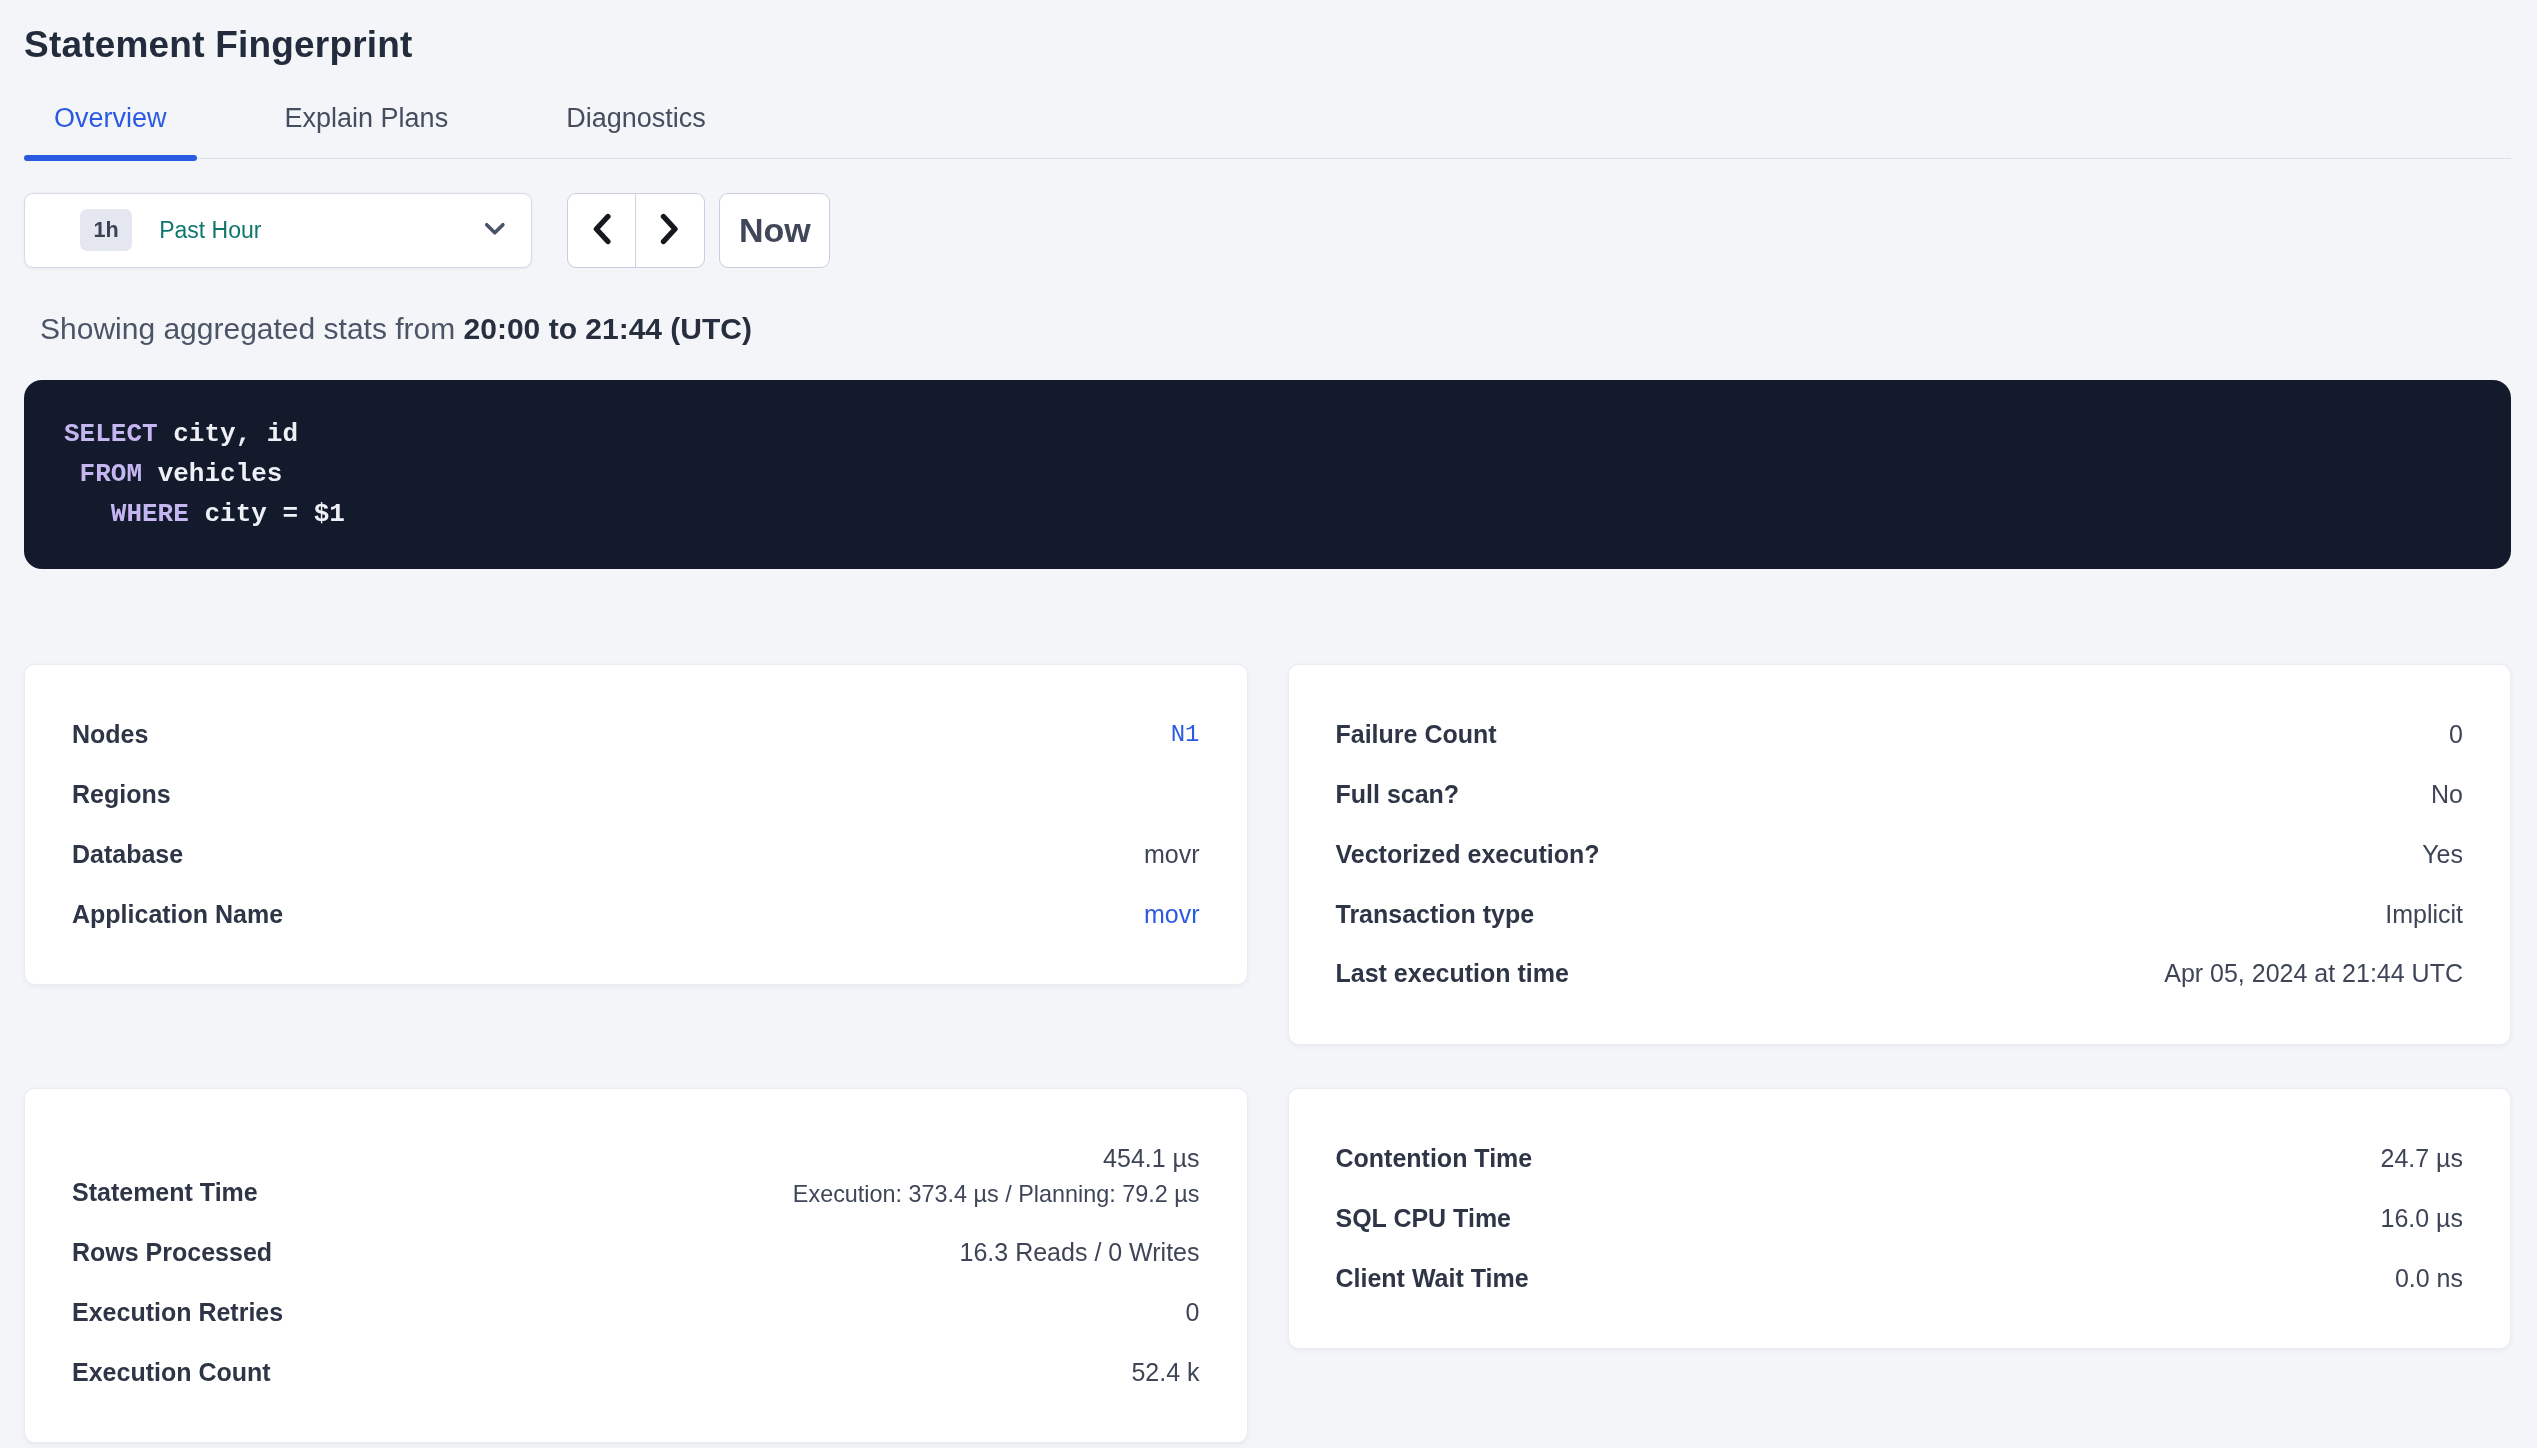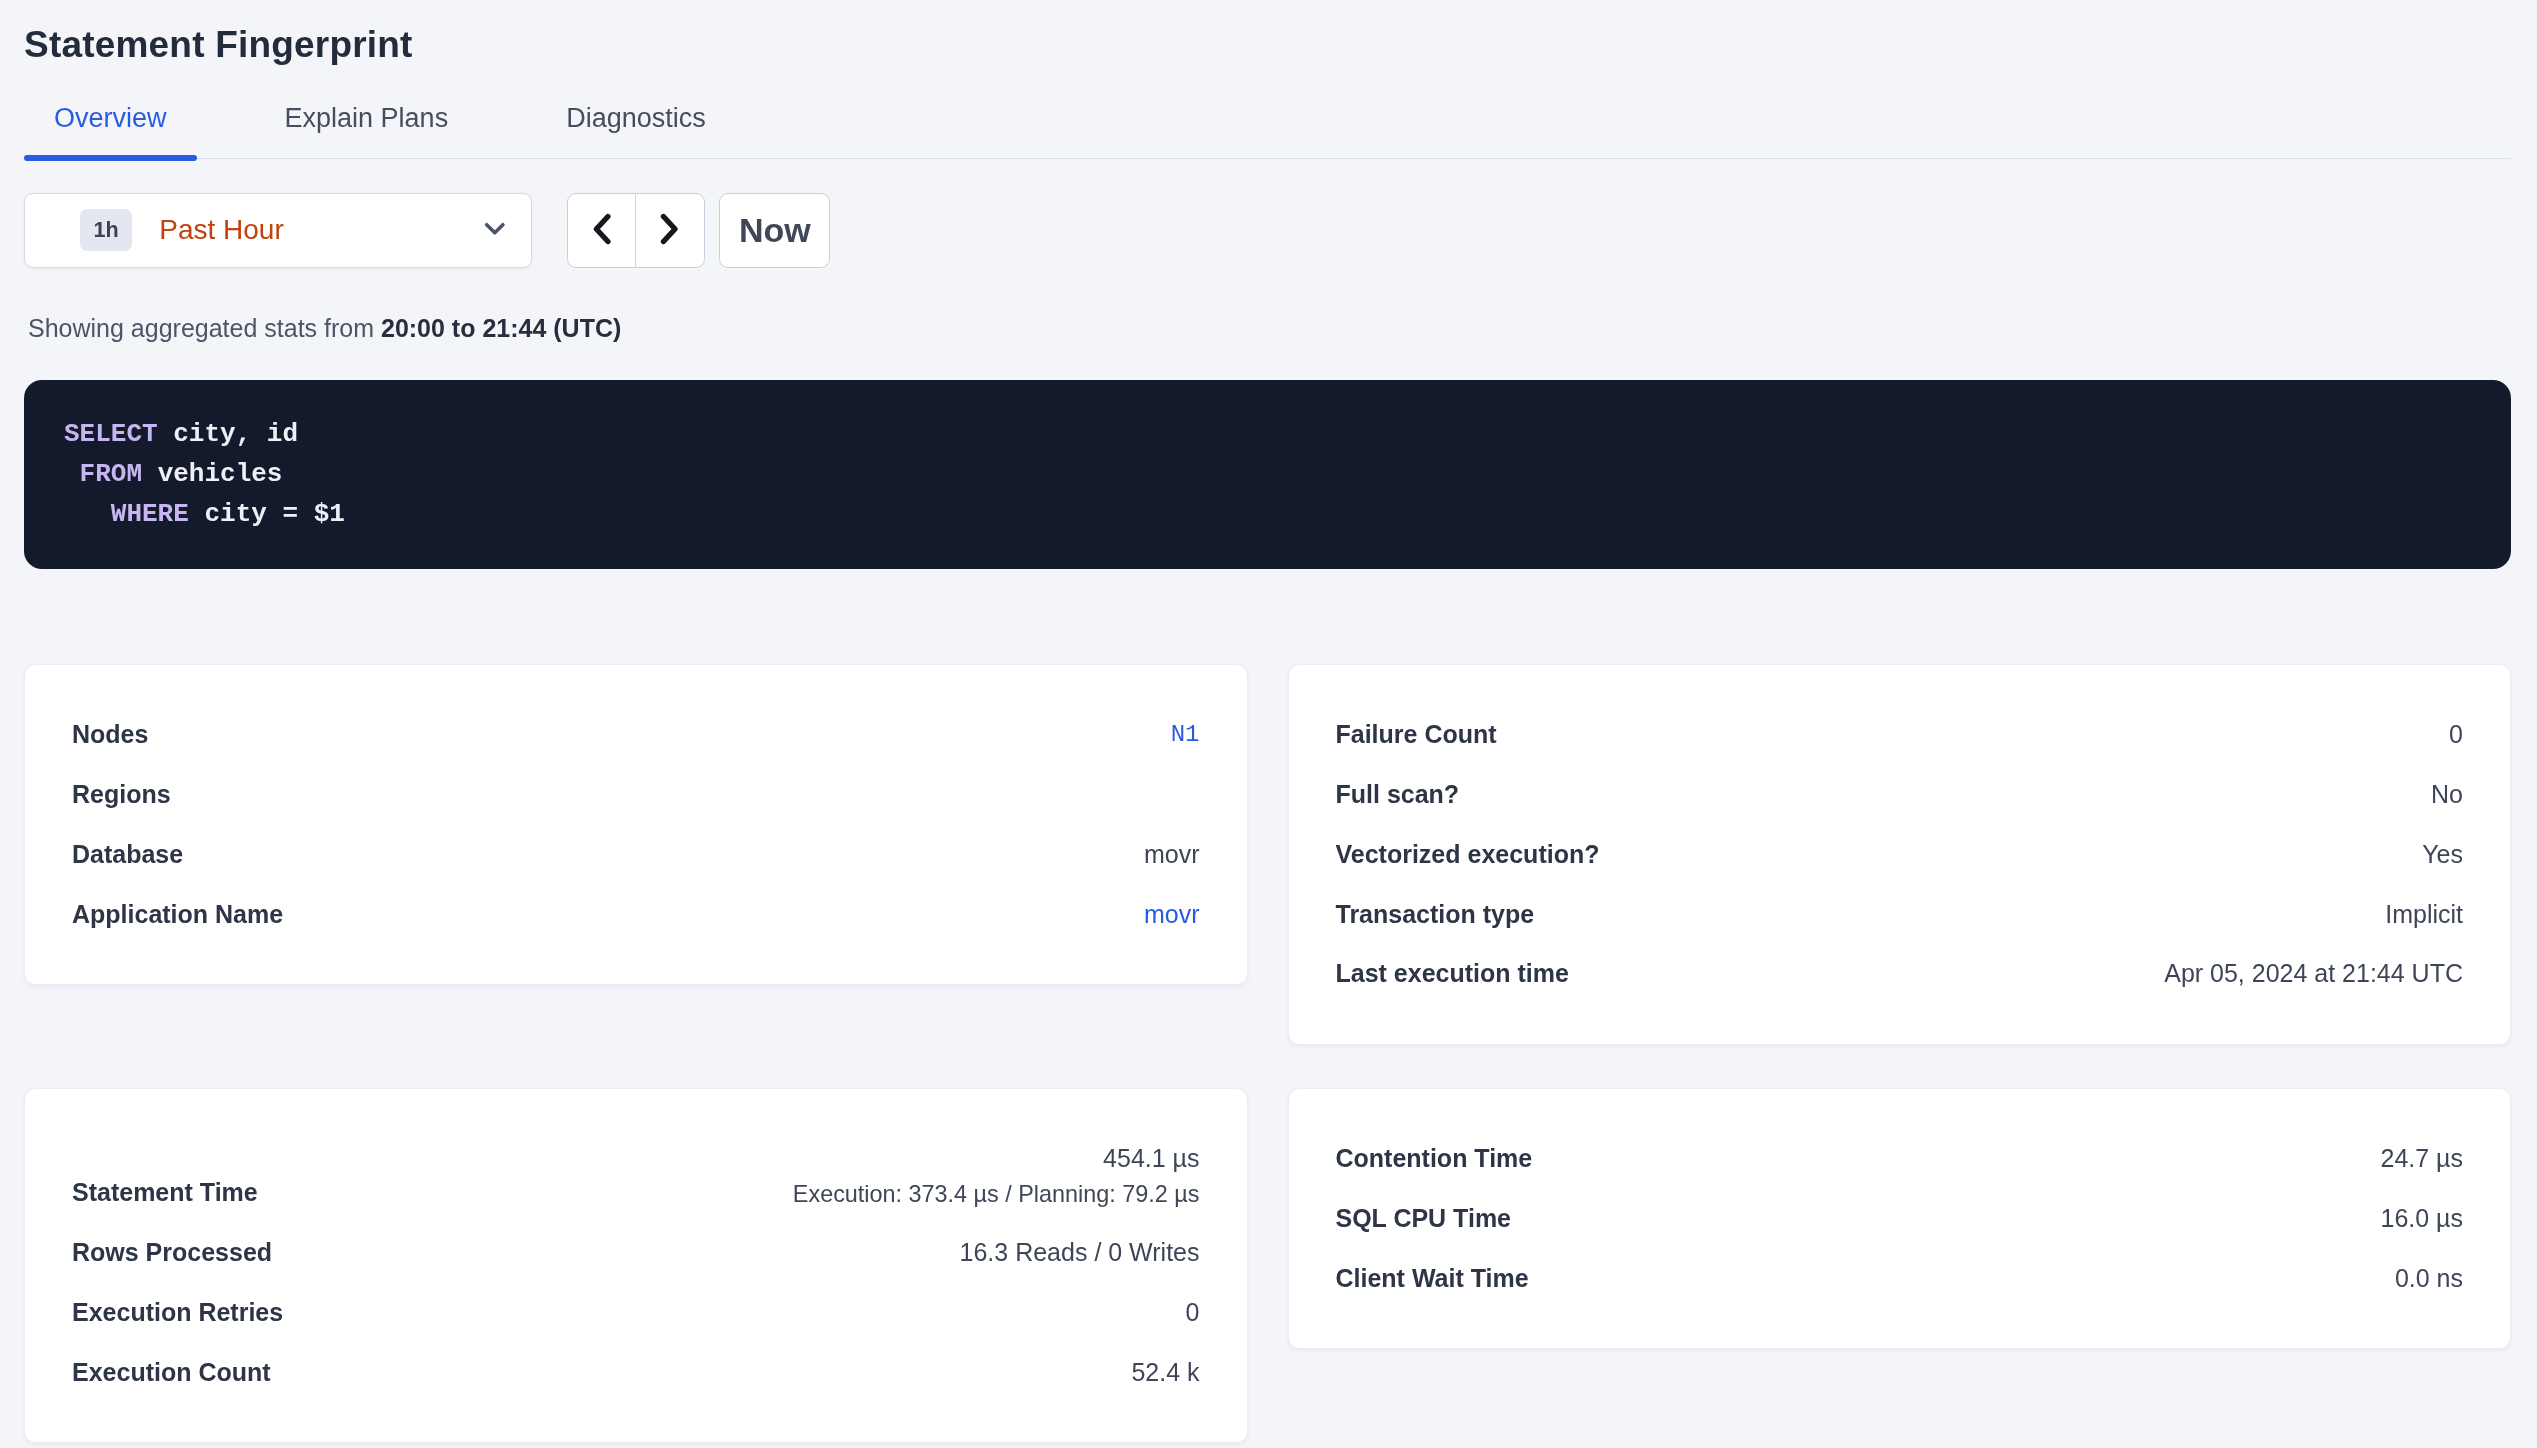--- a/index.html
+++ b/index.html
@@ -73,21 +73,21 @@
     cursor:pointer;
   }
   .time-badge{
     background:var(--badge-bg);
     border-radius:7.2px;
     padding:8px 13.5px;
     font-size:21.6px;font-weight:700;color:#3a4254;
     margin-right:27px;
     margin-left:39px;
   }
-  .time-label{flex:1;font-size:28px;color:#c2410c;}
+  .time-label{flex:1;font-size:23px;color:#0f766e;}
   .arrow-group{
     display:flex;
     margin-left:35px;
     background:#fff;
     border:0.9px solid var(--border-btn);
     border-radius:9px;
     overflow:hidden;
   }
   .arrow-btn{
     width:68px;
@@ -100,21 +100,21 @@
     width:111px;
     background:#fff;
     border:0.9px solid var(--border-btn);
     border-radius:9px;
     font-family:inherit;
     font-size:34px;font-weight:700;color:#3f4759;
     cursor:pointer;
   }
 
   
-  .stats-line{margin:45px 4px 0;font-size:25px;line-height:31px;color:var(--muted);}
+  .stats-line{margin:45px 16px 0;font-size:30px;line-height:31px;color:var(--muted);}
   .stats-line strong{color:#272f3f;font-weight:700;}
 
   
   .sql-box{
     margin-top:36px;
     height:189px;
     background:var(--sql-bg);
     border-radius:18px;
     padding:34px 40px;
     font-family:"Liberation Mono","DejaVu Sans Mono",monospace;

